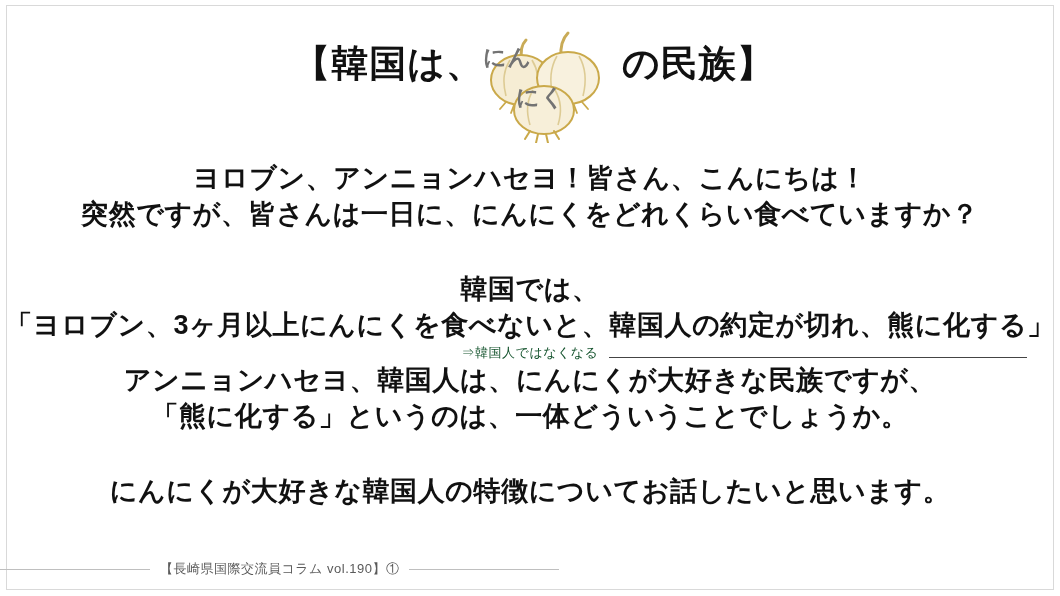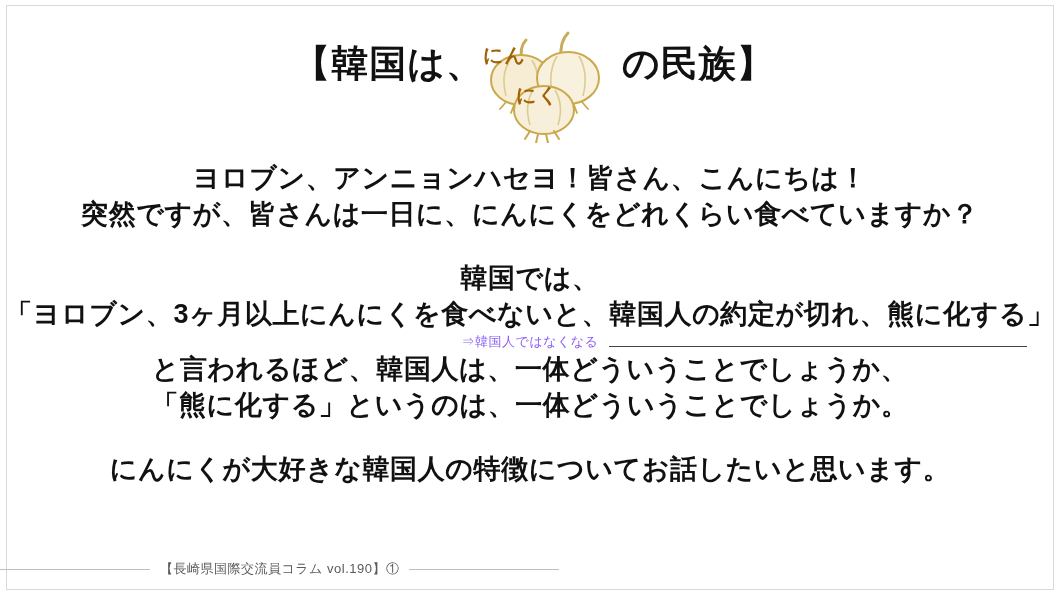--- a/index.html
+++ b/index.html
@@ -62,59 +62,59 @@
     position: absolute;
     left: 464px;
     top: 18px;
     width: 160px;
     height: 125px;
   }
   .garlic-art svg { display: block; }
 
   .ruby-word {
     position: absolute;
-    font-size: 20px;
+    font-size: 23px;
     font-weight: bold;
-    color: #a16207;
+    color: #737373;
     letter-spacing: 1px;
     white-space: nowrap;
   }
   .ruby-1 { left: 483px; top: 42px; }
   .ruby-2 { left: 516px; top: 82px; }
 
   
   .body-block {
     position: absolute;
     left: 0;
     top: 160px;
     width: 100%;
     text-align: center;
   }
   .para {
     margin: 0;
   }
   .para + .para {
-    margin-top: 28px;
+    margin-top: 39px;
   }
   .line {
     font-size: 27px;
     font-weight: bold;
     color: #111111;
     line-height: 36px;
     letter-spacing: 0.6px;
     white-space: nowrap;
   }
   .line.underline-part .ul {
     border-bottom: 1px solid #444444;
     padding-bottom: 17px;
   }
   .note {
     font-size: 13px;
     font-weight: normal;
-    color: #8b5cf6;
+    color: #14532d;
     line-height: 19px;
     letter-spacing: 0.5px;
     white-space: nowrap;
   }
 
   
   .footer {
     position: absolute;
     left: 0;
     bottom: 18px;
@@ -181,21 +181,21 @@
 
     <div class="para">
       <div class="line">ヨロブン、アンニョンハセヨ！皆さん、こんにちは！</div>
       <div class="line">突然ですが、皆さんは一日に、にんにくをどれくらい食べていますか？</div>
     </div>
 
     <div class="para">
       <div class="line">韓国では、</div>
       <div class="line underline-part"><span>「ヨロブン、3ヶ月以上にんにくを食べないと、</span><span class="ul">韓国人の約定が切れ、熊に化する</span><span>」</span></div>
       <div class="note">⇒韓国人ではなくなる</div>
-      <div class="line">と言われるほど、韓国人は、一体どういうことでしょうか、</div>
+      <div class="line">アンニョンハセヨ、韓国人は、にんにくが大好きな民族ですが、</div>
       <div class="line">「熊に化する」というのは、一体どういうことでしょうか。</div>
     </div>
 
     <div class="para">
       <div class="line">にんにくが大好きな韓国人の特徴についてお話したいと思います。</div>
     </div>
 
   </div>
 
   <div class="footer">

